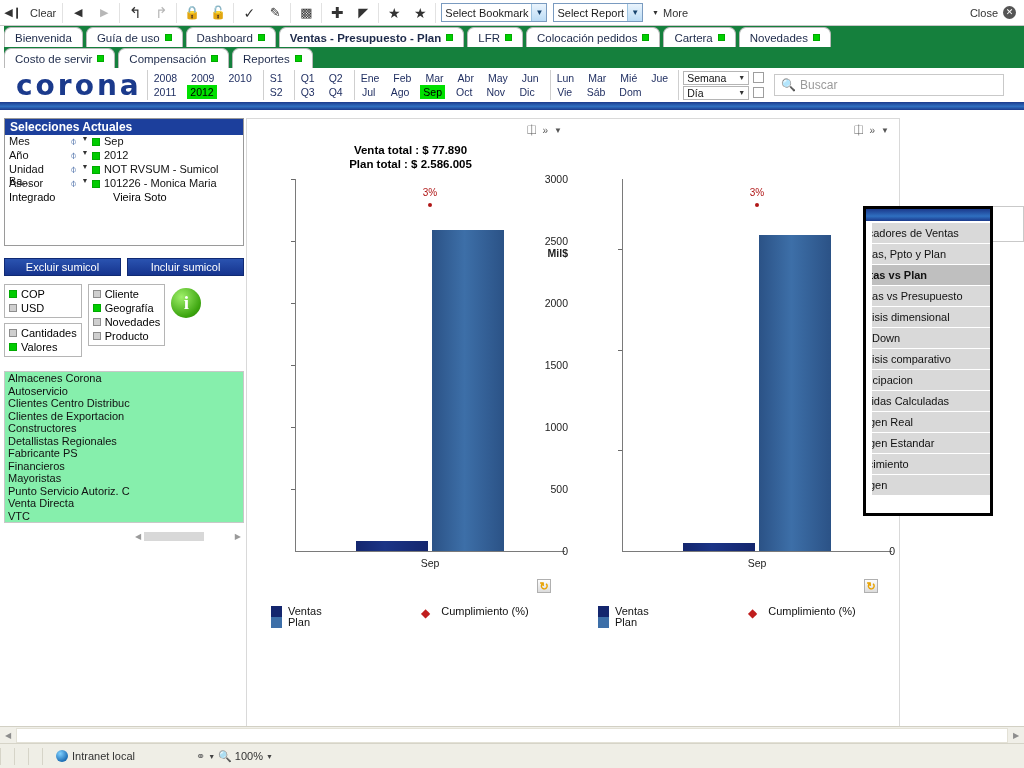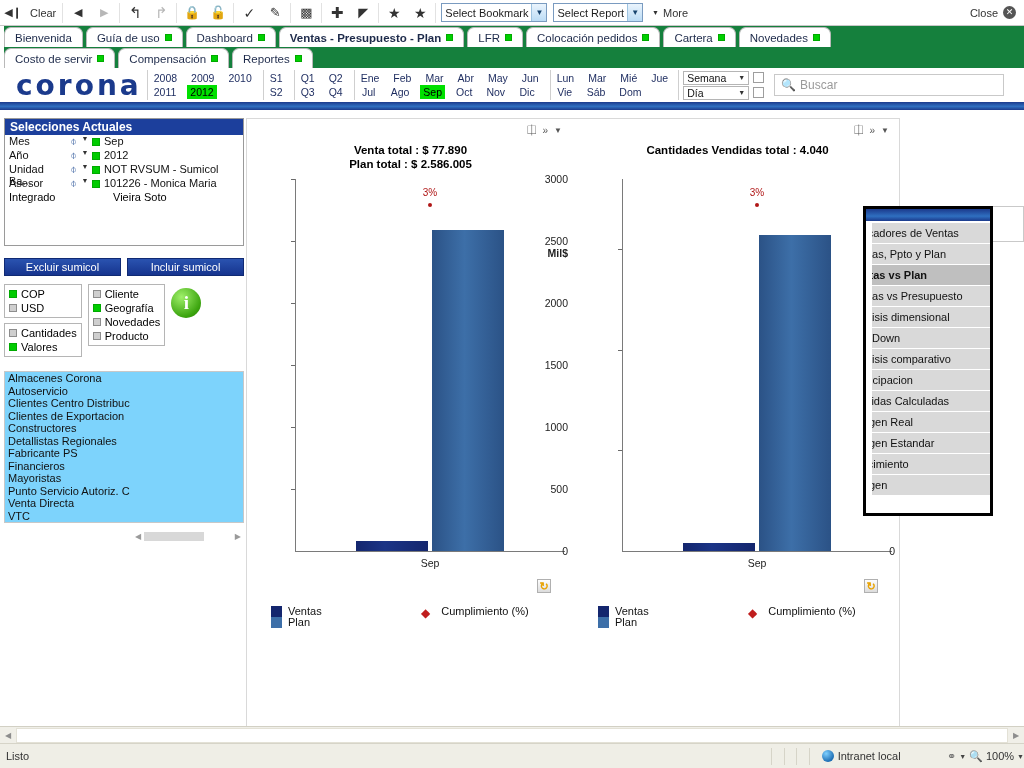--- a/index.html
+++ b/index.html
@@ -148,21 +148,21 @@
   #listwrap{ display:flex; margin-top:14px; }
   #dimlist{ width:128px; border:1px solid #c8c8c8; border-right:none; }
   .dimrow{
     height:21px; line-height:21px; padding-left:5px; font-size:11px;
     border-bottom:1px solid #dedede; color:#b6b6b6; cursor:pointer;
   }
   .dimrow.act{ color:#111; }
   #vallist{ flex:1; border:1px solid #c8c8c8; background:#fff; padding:0; }
   .valrow{
     height:12.5px; line-height:12.5px; font-size:11px; padding-left:3px;
-    background:#7dd3fc; color:#111; white-space:nowrap; overflow:hidden; cursor:pointer;
+    background:#86efac; color:#111; white-space:nowrap; overflow:hidden; cursor:pointer;
   }
   #lbotbar{ margin-top:6px; display:flex; align-items:center; height:14px; padding-left:128px;}
   .hsb{ flex:1; display:flex; align-items:center; }
   .hsb .ar{ font-size:8px; color:#9a9a9a; padding:0 3px; cursor:pointer;}
   .hsb .thumb{ height:9px; width:60px; background:#d8d8d8; }
   .hsb .track{ flex:1; }
 
   
   #chartarea{
     position:absolute; left:246px; top:8px; width:654px; height:645px;
@@ -639,21 +639,20 @@
       </div>
     </div>
 
     <div class="chartbox" id="chart2">
       <div class="chtools">
         <span style="font-size:12px;">⎅</span>
         <span>»</span>
         <span style="font-size:8px;">▼</span>
       </div>
       <div class="chtitle">
-        <div>Cantidades Vendidas total : 4.040</div>
       </div>
       <div class="plot" id="plot2">
           <div class="axisline-v"></div>
           <div class="axisline-h"></div>
           <div class="yunit" style="top: 68.4px;">Mil</div>
           <div class="ylab" style="top: 372px;">0</div>
           <div class="ylab" style="top: 271.459px;">50</div>
           <div class="tick" style="top: 271.459px;"></div>
           <div class="ylab" style="top: 170.919px;">100</div>
           <div class="tick" style="top: 170.919px;"></div>
@@ -706,21 +705,20 @@
   </div>
 </div>
 
 <div id="hscroll">
   <div class="sarrow">◀</div>
   <div class="strack"></div>
   <div class="sarrow">▶</div>
 </div>
 
 <div id="status">
-  <div class="sready">Listo</div>
   <div class="scell"></div>
   <div class="scell"></div>
   <div class="scell"></div>
   <div class="scell"></div>
   <div class="szone">
     <span class="globe"></span>
     <span>Intranet local</span>
   </div>
   <div class="szoom">
     <span style="color:#6b6b6b;">⚭</span>

